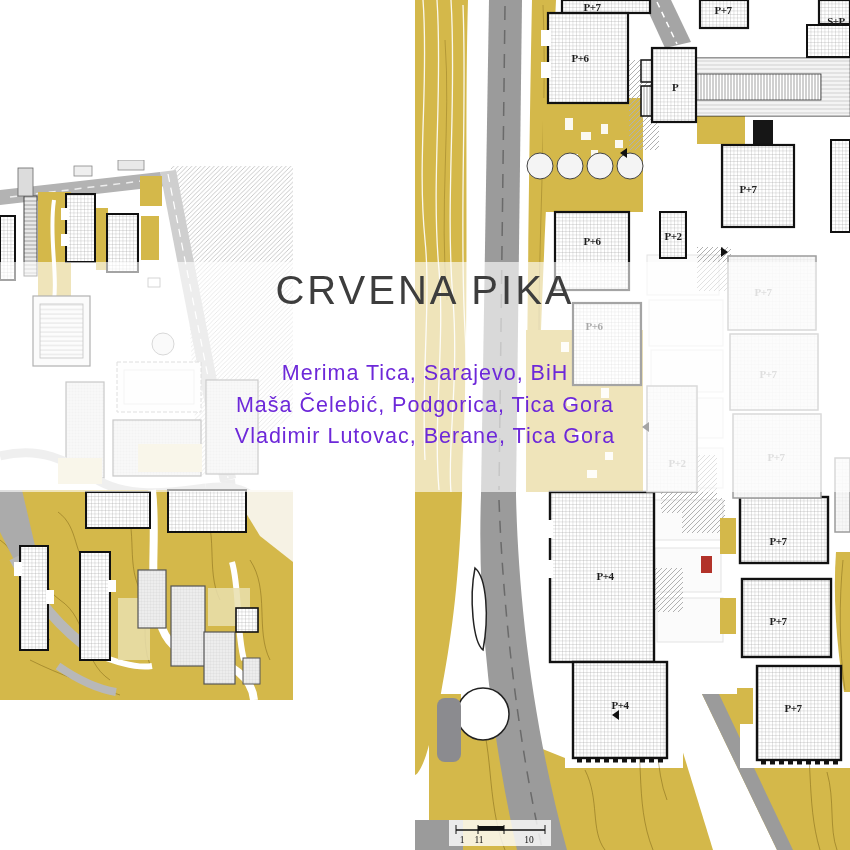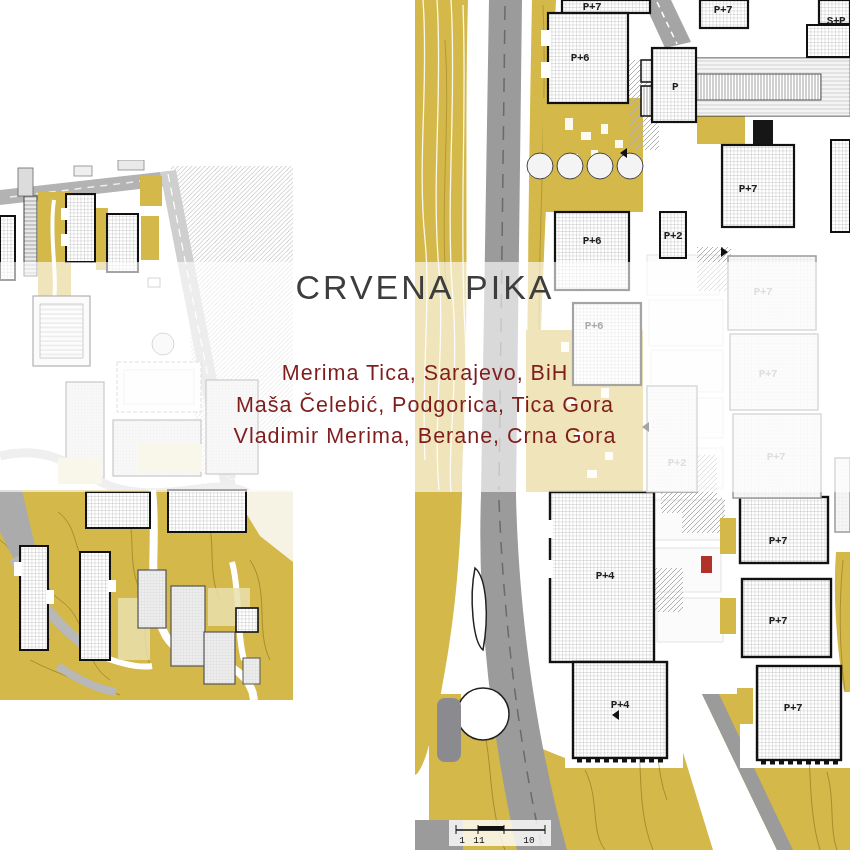--- a/index.html
+++ b/index.html
@@ -3,31 +3,31 @@
 <meta charset="utf-8">
 <style>
   html,body{margin:0;padding:0;background:#ffffff;}
   .board{position:relative;width:850px;height:850px;background:#ffffff;overflow:hidden;
          font-family:"Liberation Sans",sans-serif;}
   .map{position:absolute;}
   #left-map{left:0;top:160px;width:293px;height:540px;}
   #right-map{left:415px;top:0;width:435px;height:850px;}
   .label-layer{position:absolute;left:0;top:0;width:100%;height:100%;pointer-events:none;}
   .bl{position:absolute;transform:translate(-50%,-50%);
-      font-family:Liberation Mono, monospace;font-size:11px;font-weight:bold;
+      font-family:Liberation Serif, serif;font-size:11px;font-weight:bold;
       letter-spacing:-0.5px;color:#1d1d1d;white-space:nowrap;}
   .bl.faded{color:#a9a9a9;}
   .bl.scale{font-size:9.5px;font-weight:normal;color:#111;letter-spacing:0;}
   
   .overlay{position:absolute;left:0;top:262px;width:850px;height:230px;
            background:rgba(255,255,255,0.62);z-index:5;}
   .title{position:absolute;top:6px;left:0;width:100%;text-align:center;
-         font-size:34px;letter-spacing:3px;color:#3d3d3d;font-weight:400;}
+         font-size:40px;letter-spacing:3px;color:#3d3d3d;font-weight:400;}
   .authors{position:absolute;top:96px;left:0;width:100%;text-align:center;
-           font-size:21.5px;line-height:31.5px;letter-spacing:1px;color:#7f1d1d;}
+           font-size:21.5px;line-height:31.5px;letter-spacing:1px;color:#6d28d9;}
 </style>
 </head>
 <body>
 
 <div class="board">
 
   <div class="map" id="left-map">
     <svg width="293" height="540" viewBox="0 0 293 540">
       <defs>
         <pattern id="xh" width="3.5" height="3.5" patternUnits="userSpaceOnUse">
@@ -351,17 +351,17 @@
         <div class="bl scale" style="left: 64px; top: 840px;">11</div>
         <div class="bl scale" style="left: 114px; top: 840px;">10</div>
       </div>
   </div>
 
   <div class="overlay">
     <div class="title">CRVENA PIKA</div>
     <div class="authors">
       <div>Merima Tica, Sarajevo, BiH</div>
       <div>Maša Čelebić, Podgorica, Tica Gora</div>
-      <div>Vladimir Merima, Berane, Crna Gora</div>
+      <div>Vladimir Lutovac, Berane, Tica Gora</div>
     </div>
   </div>
 
 </div>
 
 </body></html>

